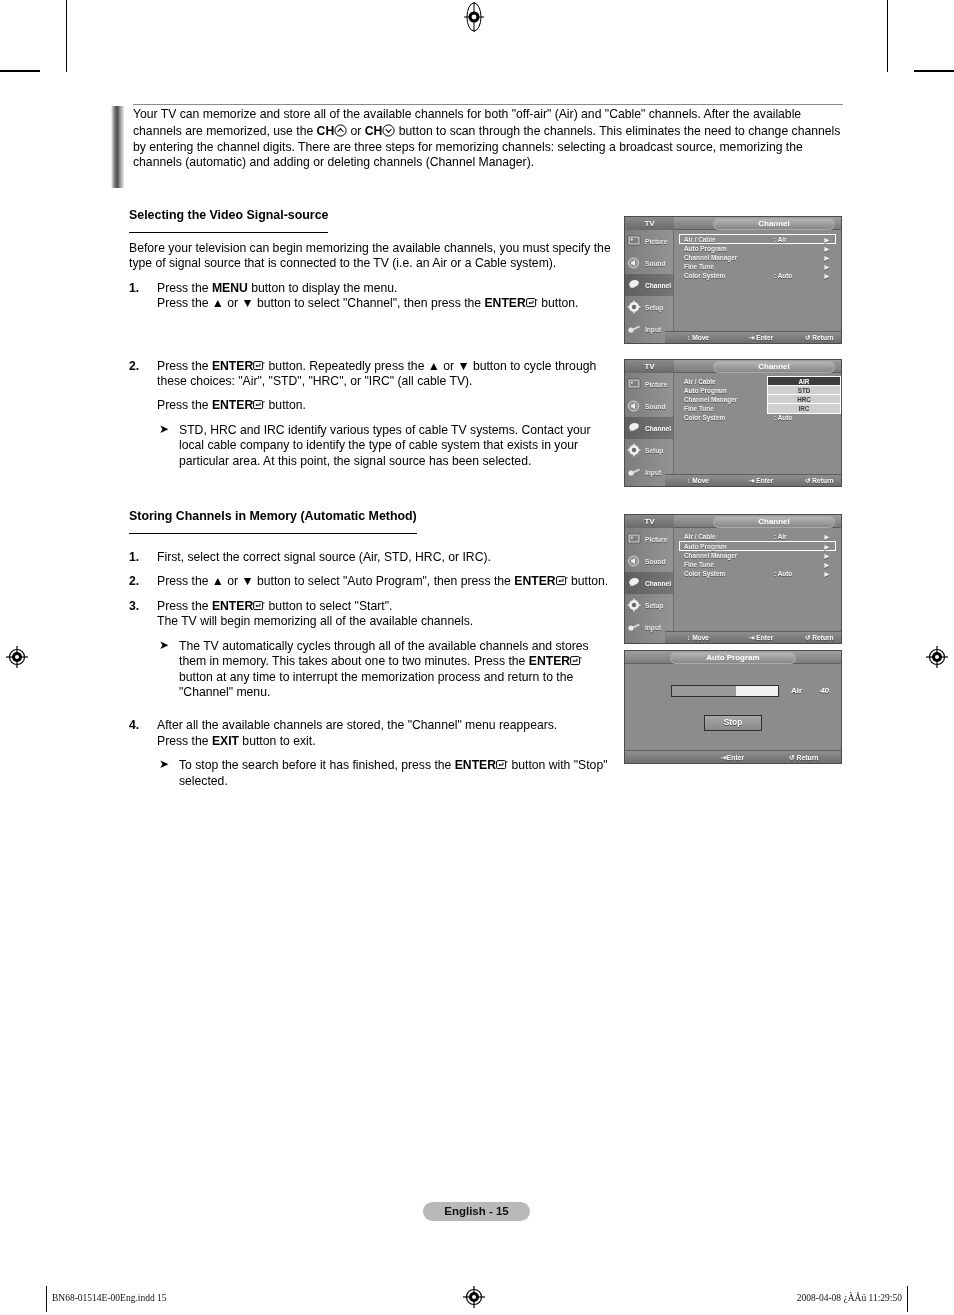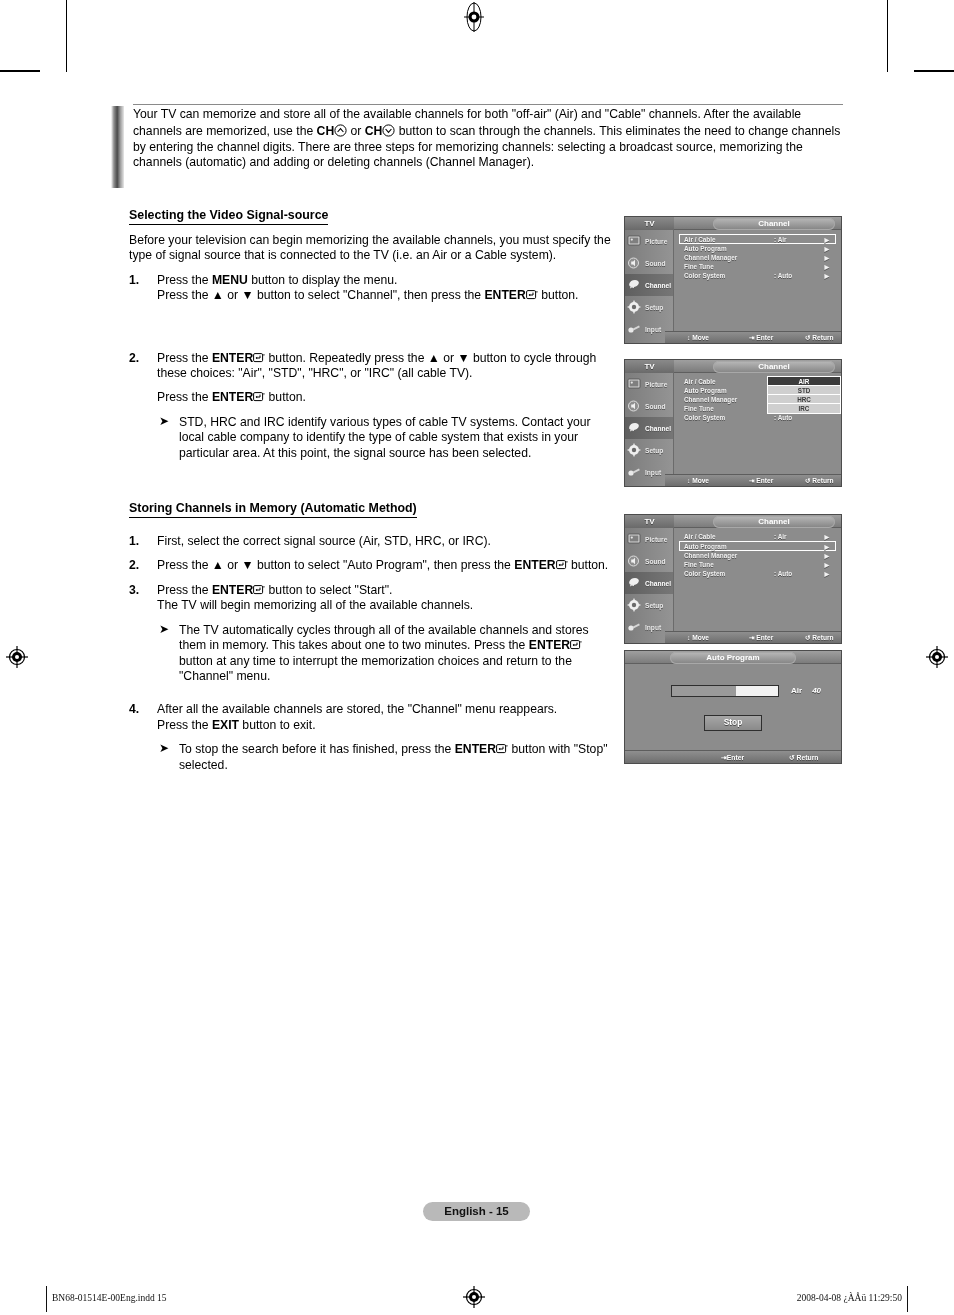--- a/index.html
+++ b/index.html
@@ -37,21 +37,21 @@
   .intro {
     margin:2px 0 0 22px; width:712px;
     font-size: 12.2px; line-height: 15.3px;
   }
 
   
   .col-left { position:absolute; left:129px; top:205px; width:487px; }
 
   h2.sub {
     font-size:12.4px; font-weight:bold; margin:0 0 8px 0;
-    display:inline-block; border-bottom:1.3px solid #000; padding-bottom:2px;
+    display:inline-block; border-bottom:1.3px solid #000; padding-bottom:10px;
   }
   .para { font-size:12.2px; line-height:15.4px; margin:0 0 9px 0; }
 
   ol.steps { margin:0; padding:0; list-style:none; }
   ol.steps > li { position:relative; padding-left:28px; margin-bottom:9px; font-size:12.2px; line-height:15.4px; }
   ol.steps > li .num { position:absolute; left:0; top:0; font-weight:bold; }
 
   .note { position:relative; padding-left:22px; margin:9px 0 0 0; font-size:12.2px; line-height:15.4px; }
   .note .bullet { position:absolute; left:2px; top:-1px; font-size:12px; }
 
@@ -145,21 +145,21 @@
     background: linear-gradient(to bottom,#b9b9b9,#838383);
     color:#fff; font-weight:bold; font-size:8px; text-align:center; line-height:12px;
     box-shadow: inset 0 0 0 1px #a8a8a8;
   }
   .ap-barwrap {
     position:absolute; left:46px; top:34px; width:108px; height:12px;
     border:1px solid #2e2e2e; background:#f2f2f2;
   }
   .ap-barfill { height:100%; background:#9a9a9a; }
   .ap-label { position:absolute; left:166px; top:34px; font-size:8px; font-weight:bold; color:#fff; line-height:12px; text-shadow:0 1px 0 #4a4a4a;}
-  .ap-label .ch { margin-left:10px;font-style:italic; }
+  .ap-label .ch { margin-left:18px;font-style:italic; }
   .ap-stop {
     position:absolute; left:50%; transform:translateX(-50%); top:64px;
     width:58px; height:16px; border:1px solid #2e2e2e;
     background: linear-gradient(to bottom,#a6a6a6,#8a8a8a);
     color:#fff; font-weight:bold; font-size:8.4px; text-align:center; line-height:13px;
     text-shadow:0 1px 0 #4a4a4a;
   }
   .ap-bottom {
     position:absolute; left:0; right:0; bottom:0; height:13px;
     background: linear-gradient(to bottom,#8f8f8f,#6e6e6e);
@@ -315,21 +315,21 @@
             </svg></span><span> button to select "Start".</span><br>
         <span>The TV will begin memorizing  all of the available channels.</span>
 
         <div class="note">
           <span class="bullet">➤</span>
           <span>The TV automatically cycles through all of the available channels and stores them in memory. This takes about one to two minutes. Press the </span><b>ENTER</b><span class="entericon"><svg width="12" height="10" viewBox="0 0 12 10">
                 <rect x="0.6" y="0.6" width="9" height="8" rx="1.3" fill="none" stroke="#000" stroke-width="1"></rect>
                 <path d="M7 2.6 L7 5 L3 5" fill="none" stroke="#000" stroke-width="1"></path>
                 <path d="M4.2 3.7 L2.6 5 L4.2 6.3 Z" fill="#000"></path>
                 <path d="M10.2 1.2 L11.6 1.2 L11 3.2 Z" fill="#000"></path>
-              </svg></span><span> button at any time to interrupt the memorization choices and return to the "Channel" menu.</span>
+              </svg></span><span> button at any time to interrupt the memorization process and return to the "Channel" menu.</span>
         </div>
       </li>
 
       <li style="margin-top:18px;">
         <span class="num">4.</span>
         <span>After all the available channels are stored, the "Channel" menu reappears.</span><br>
         <span>Press the </span><b>EXIT</b><span> button to exit.</span>
 
         <div class="note">
           <span class="bullet">➤</span>

